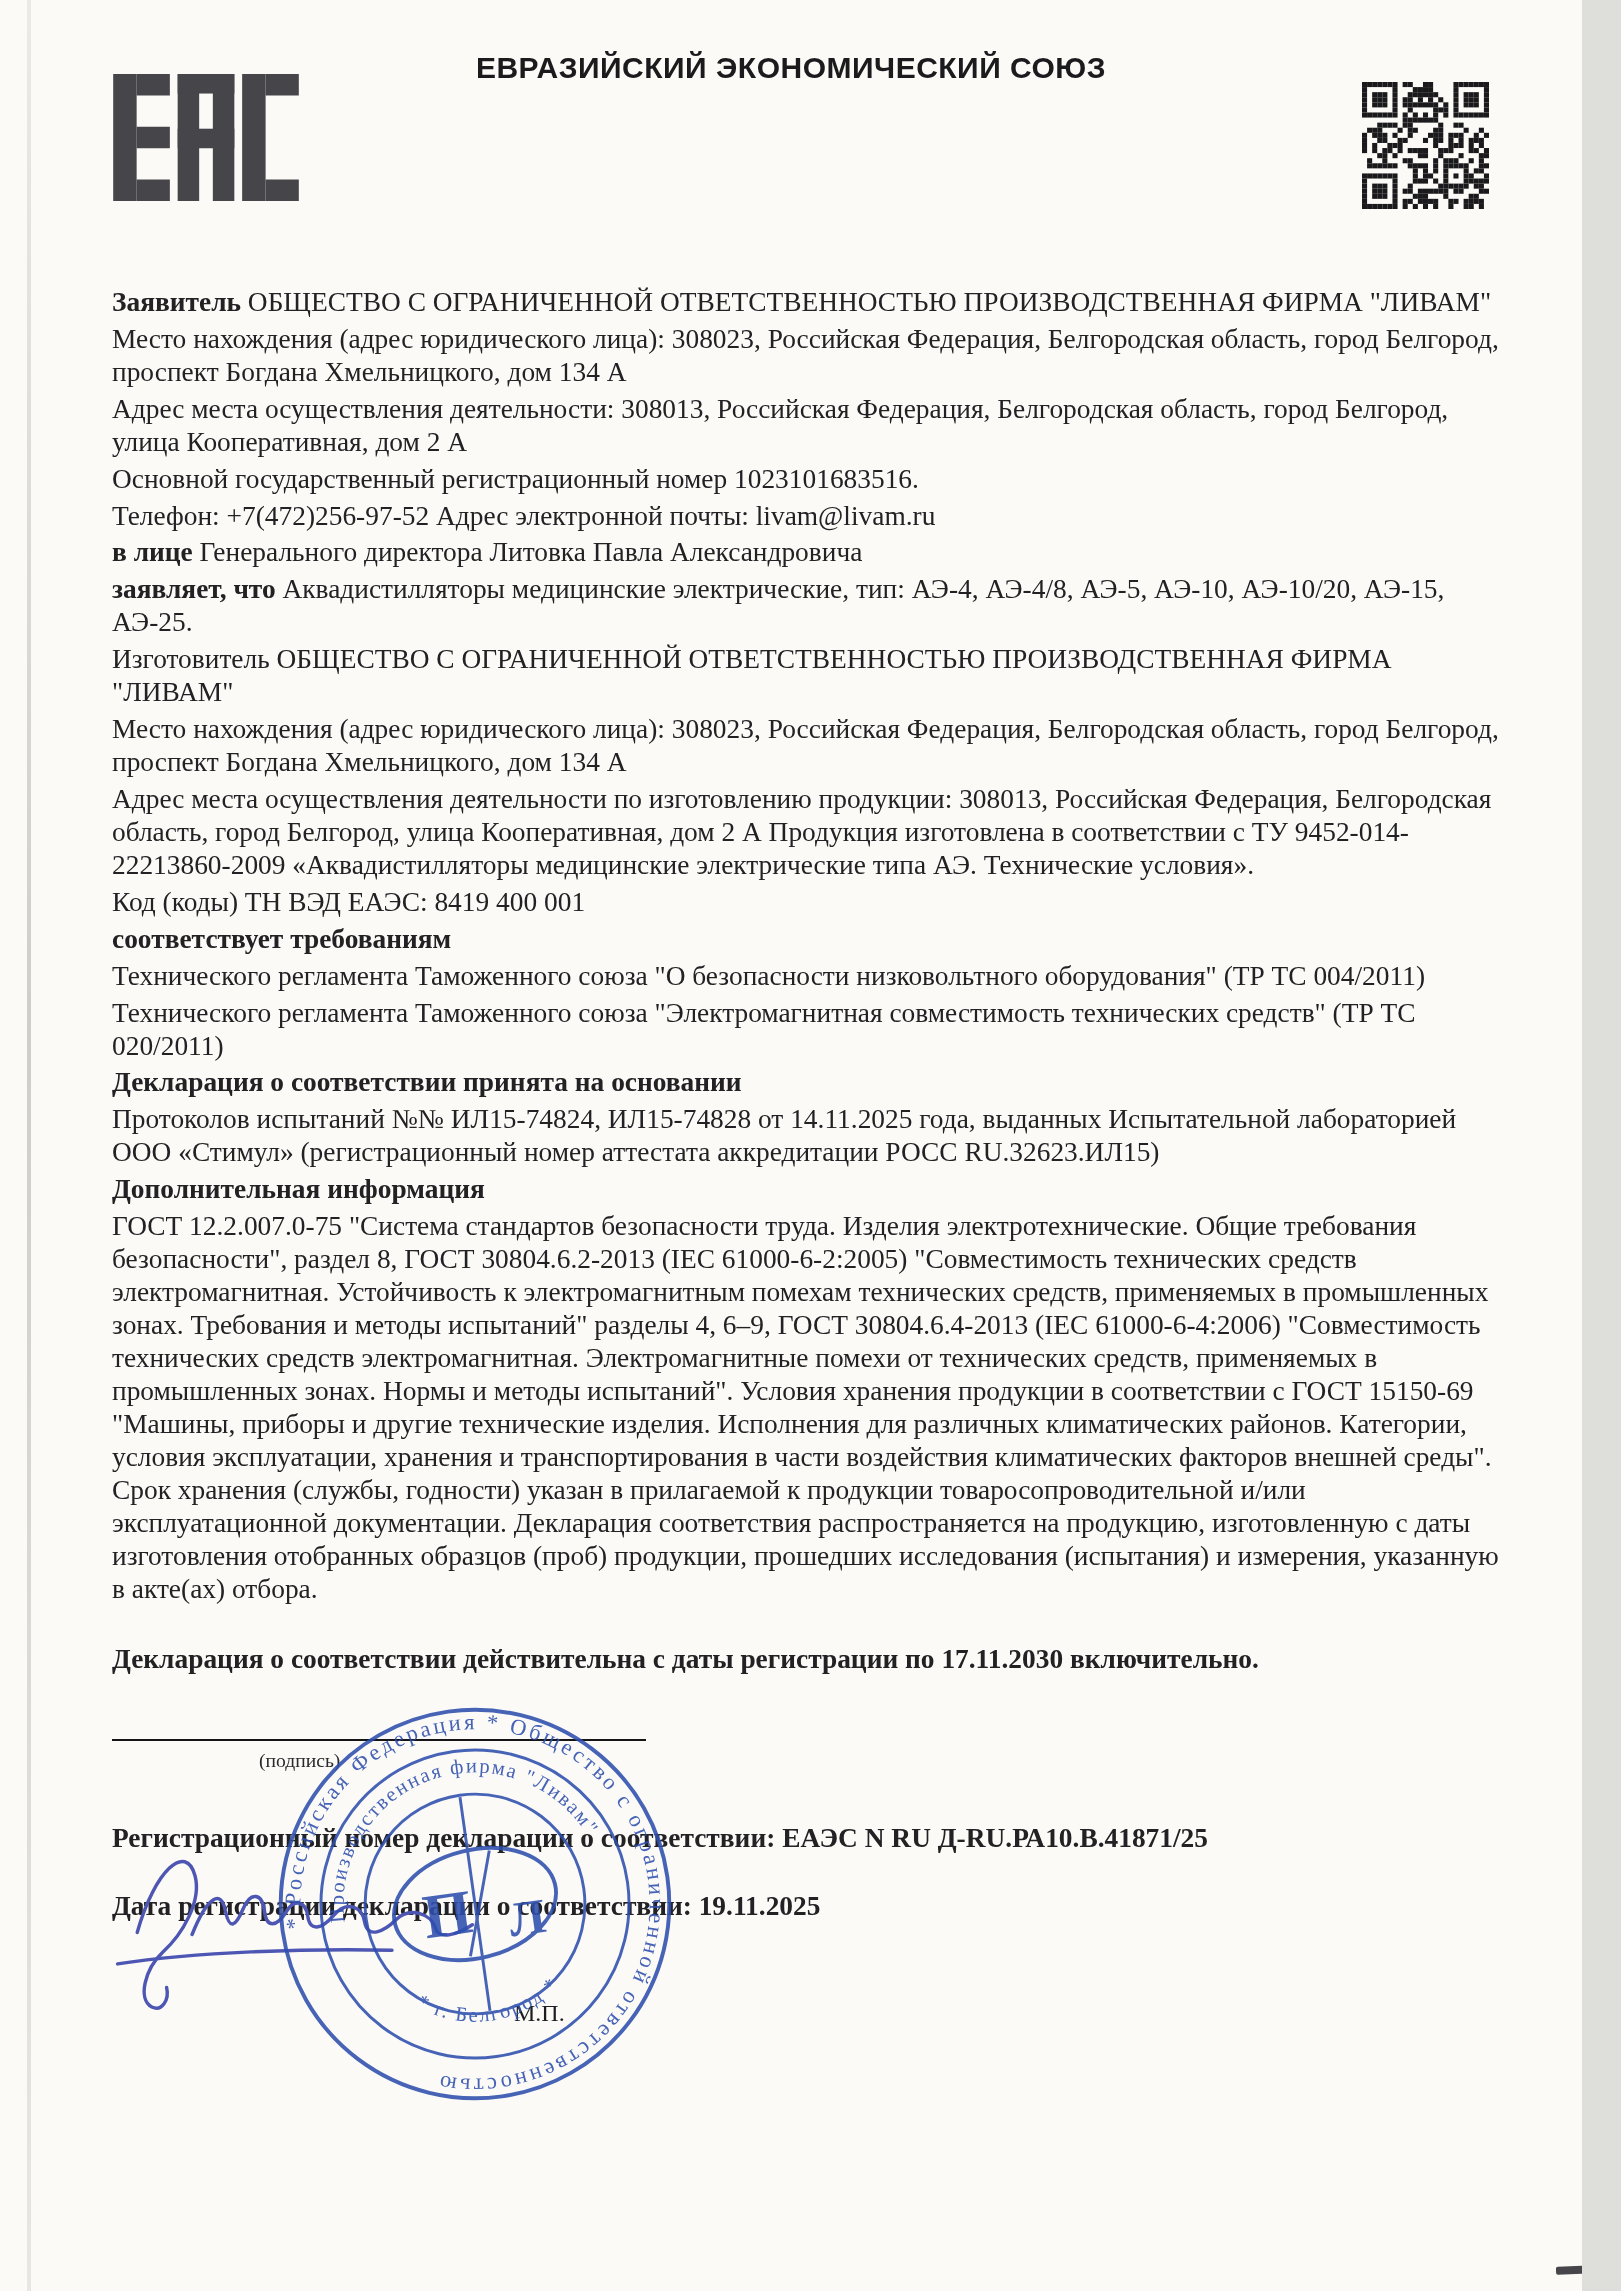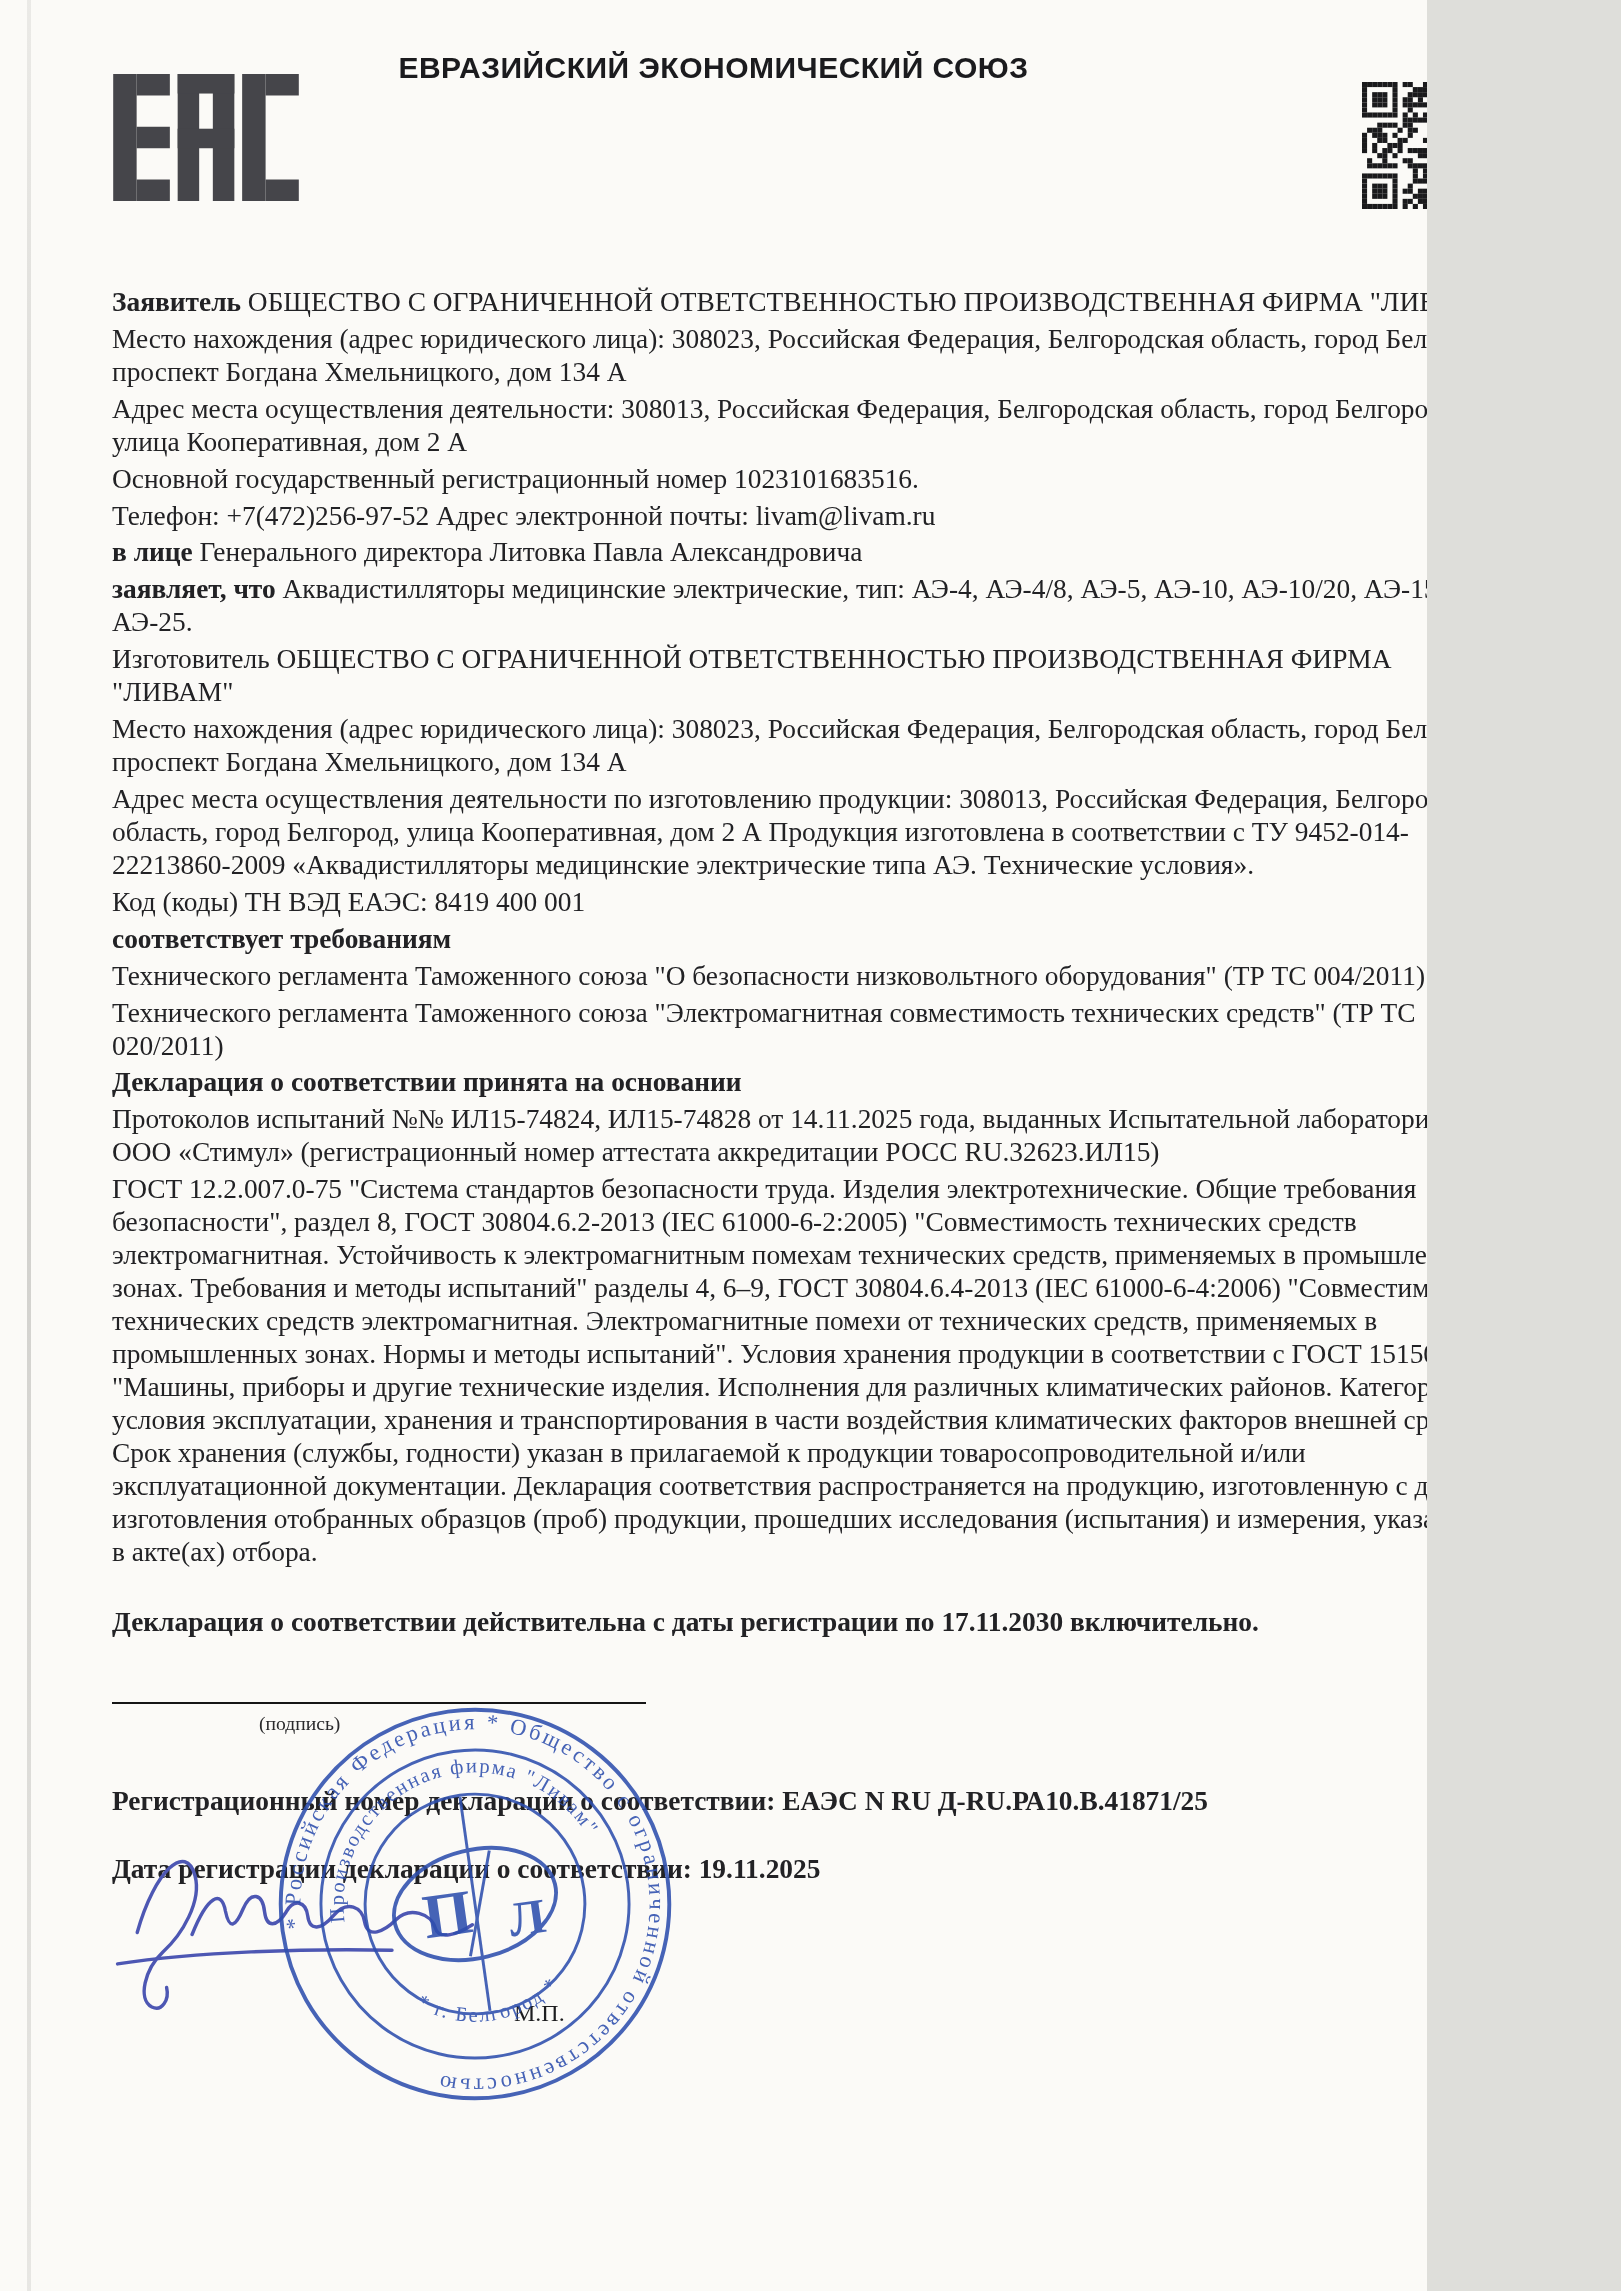--- a/index.html
+++ b/index.html
@@ -2,21 +2,21 @@
 <html style="--paper: #fbfaf7; --ink: #222225; --stamp-blue: #2e4fae; --sig-blue: #4d57b3;"><head>
 <meta charset="utf-8">
 <style>
   html,body{margin:0;padding:0;}
   body{
     width:1621px;height:2292px;position:relative;
     background:#dededa;
     font-family:"Liberation Serif", serif;
   }
   .page{
-    position:absolute;left:0;top:0;width:1427px;height:2292px;
+    position:absolute;left:0;top:0;width:1582px;height:2292px;
     background:var(--paper,#fbfaf7);
     color:var(--ink,#222225);
     overflow:hidden;
   }
   
   .eac-logo{position:absolute;left:113px;top:74px;width:186px;height:127px;}
   .eac-logo rect{fill:#45454a;}
   .doc-title{
     position:absolute;left:0;top:49px;width:100%;
     text-align:center;
@@ -427,20 +427,21 @@
         <div class="para"><span class="bold">заявляет, что </span><span class="">Аквадистилляторы медицинские электрические, тип: АЭ-4, АЭ-4/8, АЭ-5, АЭ-10, АЭ-10/20, АЭ-15, АЭ-25.</span></div>
         <div class="para"><span class="">Изготовитель ОБЩЕСТВО С ОГРАНИЧЕННОЙ ОТВЕТСТВЕННОСТЬЮ ПРОИЗВОДСТВЕННАЯ ФИРМА "ЛИВАМ"</span></div>
         <div class="para"><span class="">Место нахождения (адрес юридического лица): 308023, Российская Федерация, Белгородская область, город Белгород, проспект Богдана Хмельницкого, дом 134 А</span></div>
         <div class="para"><span class="">Адрес места осуществления деятельности по изготовлению продукции: 308013, Российская Федерация, Белгородская область, город Белгород, улица Кооперативная, дом 2 А Продукция изготовлена в соответствии с ТУ 9452-014-22213860-2009 «Аквадистилляторы медицинские электрические типа АЭ. Технические условия».</span></div>
         <div class="para"><span class="">Код (коды) ТН ВЭД ЕАЭС: 8419 400 001</span></div>
         <div class="para"><span class="bold">соответствует требованиям</span></div>
         <div class="para"><span class="">Технического регламента Таможенного союза "О безопасности низковольтного оборудования" (ТР ТС 004/2011)</span></div>
         <div class="para"><span class="">Технического регламента Таможенного союза "Электромагнитная совместимость технических средств" (ТР ТС 020/2011)</span></div>
         <div class="para"><span class="bold">Декларация о соответствии принята на основании</span></div>
         <div class="para"><span class="">Протоколов испытаний №№ ИЛ15-74824, ИЛ15-74828 от 14.11.2025 года, выданных Испытательной лабораторией ООО «Стимул» (регистрационный номер аттестата аккредитации РОСС RU.32623.ИЛ15)</span></div>
+        <div class="para"><span class="bold">Дополнительная информация</span></div>
         <div class="para"><span class="">ГОСТ 12.2.007.0-75 "Система стандартов безопасности труда. Изделия электротехнические. Общие требования безопасности", раздел 8, ГОСТ 30804.6.2-2013 (IEC 61000-6-2:2005) "Совместимость технических средств электромагнитная. Устойчивость к электромагнитным помехам технических средств, применяемых в промышленных зонах. Требования и методы испытаний" разделы 4, 6–9, ГОСТ 30804.6.4-2013 (IEC 61000-6-4:2006) "Совместимость технических средств электромагнитная. Электромагнитные помехи от технических средств, применяемых в промышленных зонах. Нормы и методы испытаний". Условия хранения продукции в соответствии с ГОСТ 15150-69 "Машины, приборы и другие технические изделия. Исполнения для различных климатических районов. Категории, условия эксплуатации, хранения и транспортирования в части воздействия климатических факторов внешней среды". Срок хранения (службы, годности) указан в прилагаемой к продукции товаросопроводительной и/или эксплуатационной документации. Декларация соответствия распространяется на продукцию, изготовленную с даты изготовления отобранных образцов (проб) продукции, прошедших исследования (испытания) и измерения, указанную в акте(ах) отбора.</span></div>
       </div>
 
     <div class="para validity">Декларация о соответствии действительна с даты регистрации по 17.11.2030 включительно.</div>
 
     <div class="sig-row">
       <div class="sig-left">
         <div class="sig-space"></div>
         <div class="sig-line"></div>
         <div class="sig-caption left-pos">(подпись)</div>

